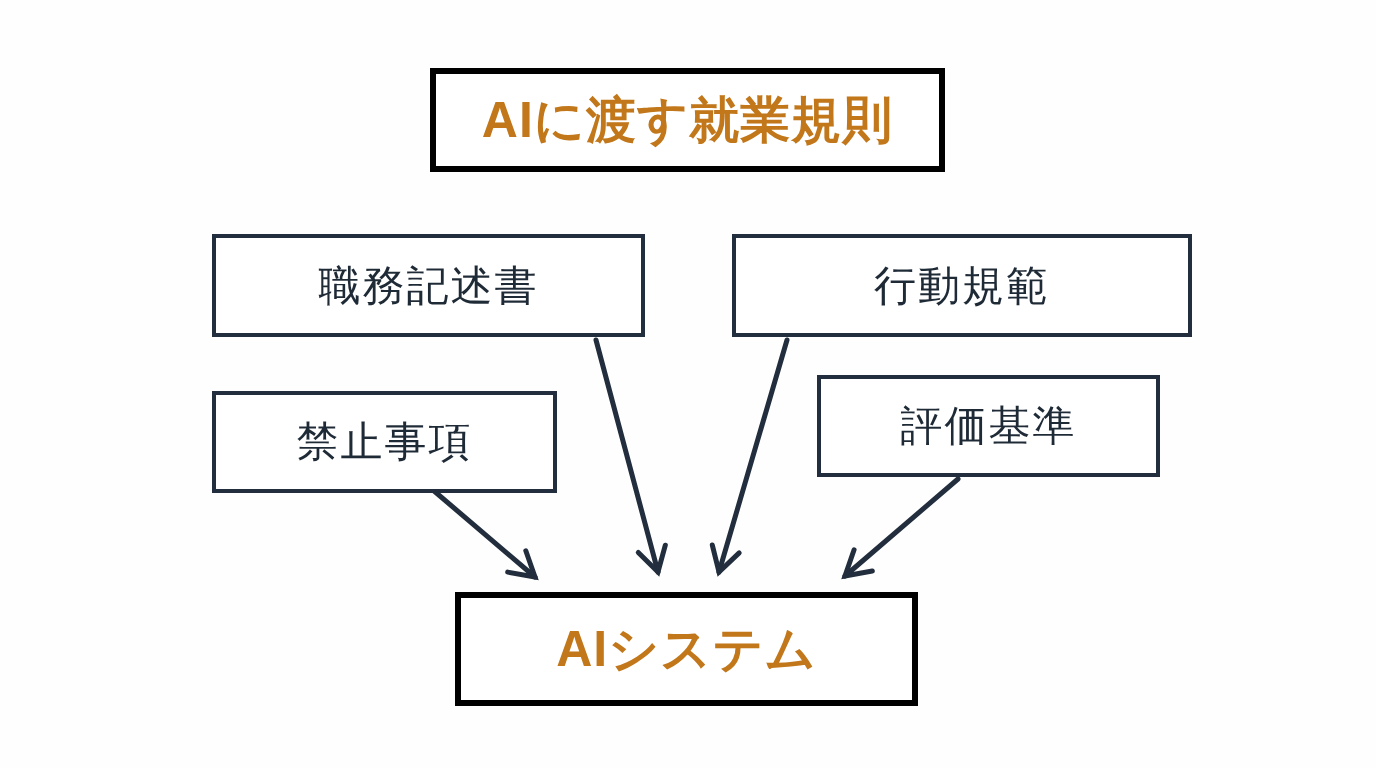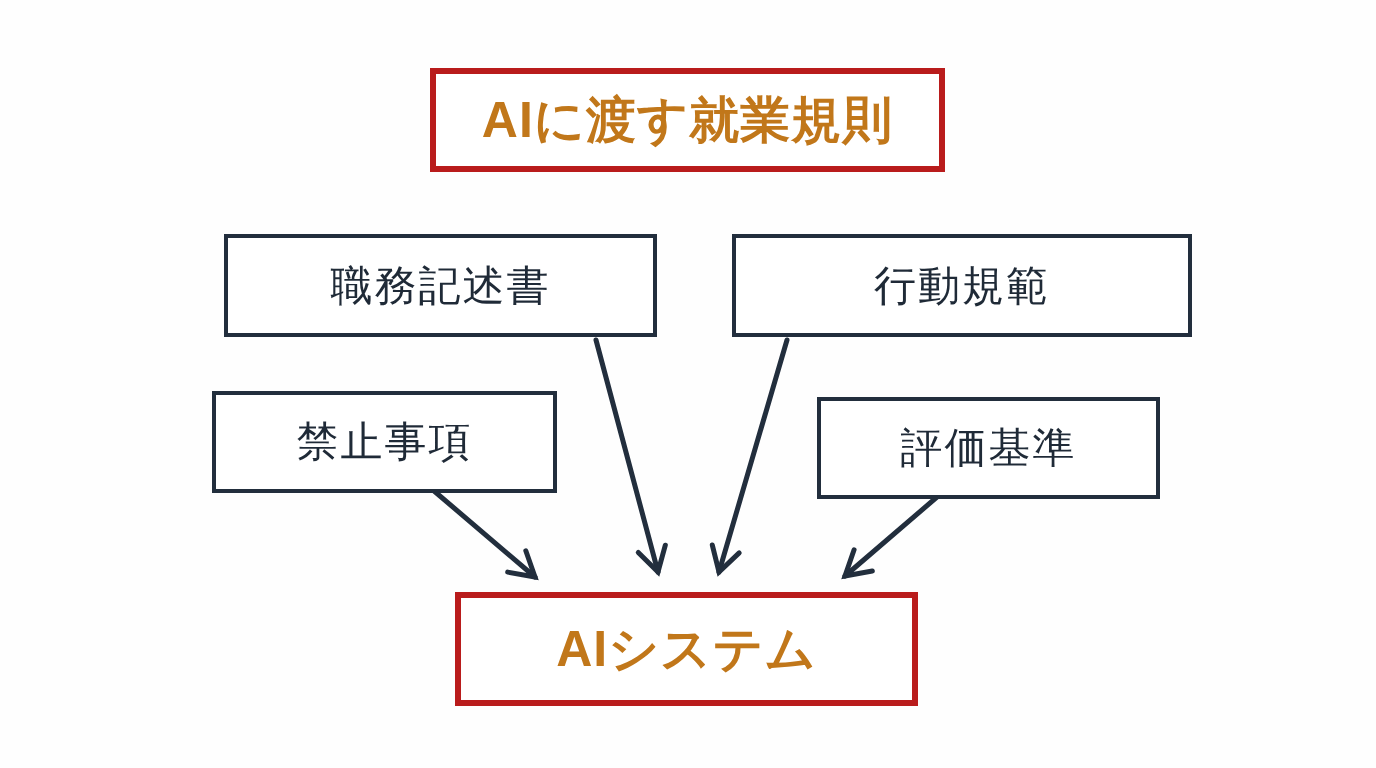--- a/index.html
+++ b/index.html
@@ -17,44 +17,44 @@
   }
   .dbox {
     position: absolute;
     display: flex;
     align-items: center;
     justify-content: center;
     box-sizing: border-box;
     background: #ffffff;
   }
   .accent-box {
-    border: 6px solid #b91c1c;
+    border: 6px solid #000000;
   }
   .accent-box .label {
     color: #c1771a;
     font-weight: 700;
     font-size: 50px;
     letter-spacing: 1px;
     white-space: nowrap;
   }
   .plain-box {
     border: 4px solid #222e3d;
   }
   .plain-box .label {
     color: #1f2a37;
     font-weight: 500;
     font-size: 42px;
     letter-spacing: 2px;
     white-space: nowrap;
   }
   .title-box   { left: 430px; top: 68px;  width: 515px; height: 104px; }
-  .box-job     { left: 212px; top: 234px; width: 433px; height: 103px; margin-left: 12px; }
+  .box-job     { left: 212px; top: 234px; width: 433px; height: 103px; }
   .box-conduct { left: 732px; top: 234px; width: 460px; height: 103px; }
   .box-prohib  { left: 212px; top: 375px; width: 345px; height: 102px; margin-top: 16px; }
-  .box-criteria{ left: 817px; top: 375px; width: 343px; height: 102px; margin-top: 22px; }
+  .box-criteria{ left: 817px; top: 375px; width: 343px; height: 102px; }
   .box-ai      { left: 455px; top: 592px; width: 463px; height: 114px; }
   .arrow-layer {
     position: absolute;
     left: 0; top: 0;
     width: 1376px;
     height: 768px;
     pointer-events: none;
   }
 </style>
 </head>

